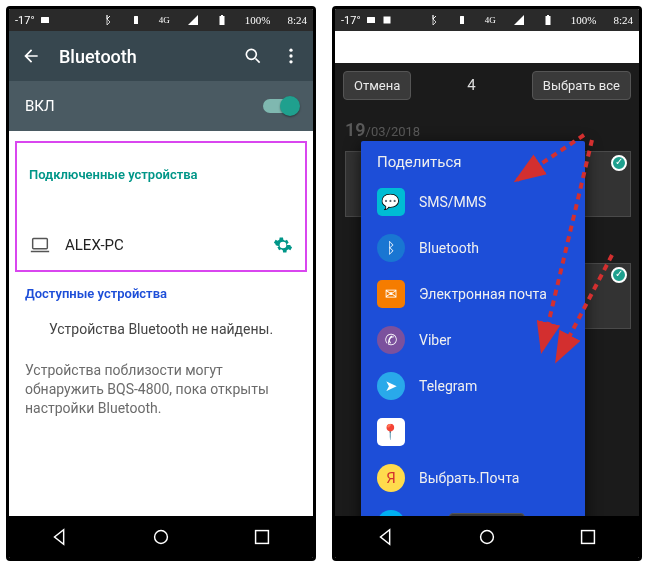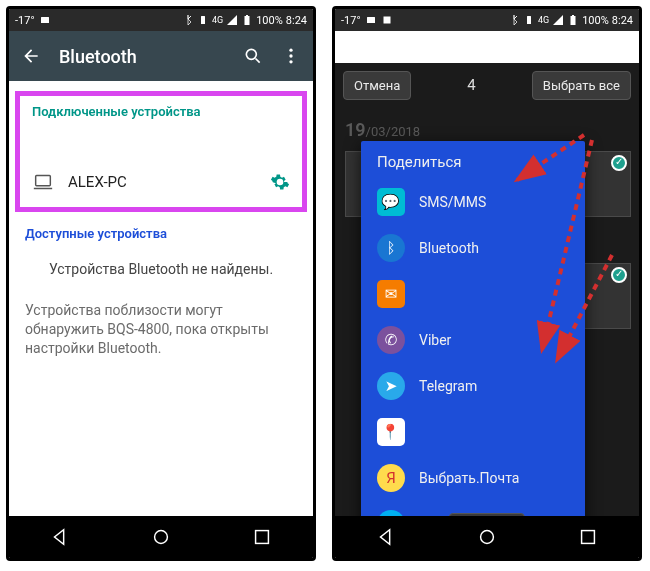--- a/index.html
+++ b/index.html
@@ -5,33 +5,33 @@
   * { margin: 0; padding: 0; box-sizing: border-box; }
   body { background: #fff; font-family: Roboto, Arial, sans-serif; width: 650px; height: 571px; position: relative; }
 
   .phone { position: absolute; width: 310px; height: 555px; border: 3px solid #000; border-radius: 4px; background: #fff; overflow: hidden; }
   .phone-left { left: 6px; top: 6px; }
   .phone-right { left: 332px; top: 6px; }
 
   
   .statusbar { height: 22px; background: #2a2a2a; color: #fff; display: flex; align-items: center; padding: 0 6px; font-size: 11px; }
   .statusbar .left { display: flex; align-items: center; gap: 4px; }
-  .statusbar .right { margin-left: auto; display: flex; align-items: center; gap: 3px; }
+  .statusbar .right { margin-left: auto; display: flex; align-items: center; gap: 17px; font-family: Liberation Serif, serif; }
   .statusbar svg { width: 12px; height: 12px; }
 
   
   .topbar { height: 50px; background: #37474f; color: #fff; display: flex; align-items: center; padding: 0 12px; gap: 18px; }
   .topbar .title { font-size: 18px; font-weight: 500; flex: 1; }
 
   .toggle-row { height: 50px; background: #4a5a62; color: #fff; display: flex; align-items: center; padding: 0 16px; font-size: 15px; }
   .switch { margin-left: auto; width: 34px; height: 14px; background: #7fb8b0; border-radius: 10px; position: relative; }
   .switch::after { content: ""; position: absolute; right: -3px; top: -3px; width: 20px; height: 20px; background: #1fa08e; border-radius: 50%; box-shadow: 0 1px 2px rgba(0,0,0,.4); }
 
   .content-left { padding: 8px 0 0; }
-  .highlight-box { border: 5px solid #d946ef; margin: 2px 6px; padding: 2px 10px 6px 10px; }
+  .highlight-box { border: 2px solid #d946ef; margin: 2px 6px; padding: 18px 10px 6px 10px; }
   .section-header { color: #009688; font-size: 13px; font-weight: 600; padding: 6px 2px 10px; }
   .device-row { display: flex; align-items: center; gap: 14px; padding: 6px 2px 8px; font-size: 15px; color: #222; margin-top: 36px; }
   .device-row .gear { margin-left: auto; color: #009688; }
   .section-header2 { color: #1d4ed8; font-size: 13px; font-weight: 600; padding: 12px 16px 2px; }
   .empty-text { text-align: center; color: #444; font-size: 14px; padding: 18px 2px 10px; }
   .hint-text { color: #6b6b6b; font-size: 14px; padding: 14px 16px; line-height: 1.35; }
 
   
   .navbar { position: absolute; bottom: 0; left: 0; right: 0; height: 42px; background: #000; display: flex; align-items: center; justify-content: space-around; }
   .navbar svg { width: 22px; height: 22px; stroke: #fff; fill: none; stroke-width: 1.6; }
@@ -106,20 +106,24 @@
         <circle cx="10" cy="10" r="6"></circle>
         <path d="m20 20-5-5"></path>
       </svg>
     <svg width="20" height="20" viewBox="0 0 24 24" fill="#fff">
         <circle cx="12" cy="5" r="2"></circle>
         <circle cx="12" cy="12" r="2"></circle>
         <circle cx="12" cy="19" r="2"></circle>
       </svg>
   </div>
 
+  <div class="toggle-row">
+    <span>ВКЛ</span>
+    <div class="switch"></div>
+  </div>
 
   <div class="content-left">
     <div class="highlight-box">
       <div class="section-header">Подключенные устройства</div>
       <div class="device-row">
         <svg width="22" height="22" viewBox="0 0 24 24" fill="none" stroke="#555" stroke-width="1.6">
             <rect x="4" y="5" width="16" height="11" rx="1"></rect>
             <path d="M2 19h20"></path>
           </svg>
         <span>ALEX-PC</span>
@@ -203,20 +207,21 @@
       <div class="share-item">
           <div class="app-icon ic-sms">💬</div>
           <span>SMS/MMS</span>
         </div>
       <div class="share-item">
           <div class="app-icon ic-bt">ᛒ</div>
           <span>Bluetooth</span>
         </div>
       <div class="share-item">
           <div class="app-icon ic-mail">✉</div>
+          <span>Электронная почта</span>
         </div>
       <div class="share-item">
           <div class="app-icon ic-viber">✆</div>
           <span>Viber</span>
         </div>
       <div class="share-item">
           <div class="app-icon ic-tg">➤</div>
           <span>Telegram</span>
         </div>
       <div class="share-item">

